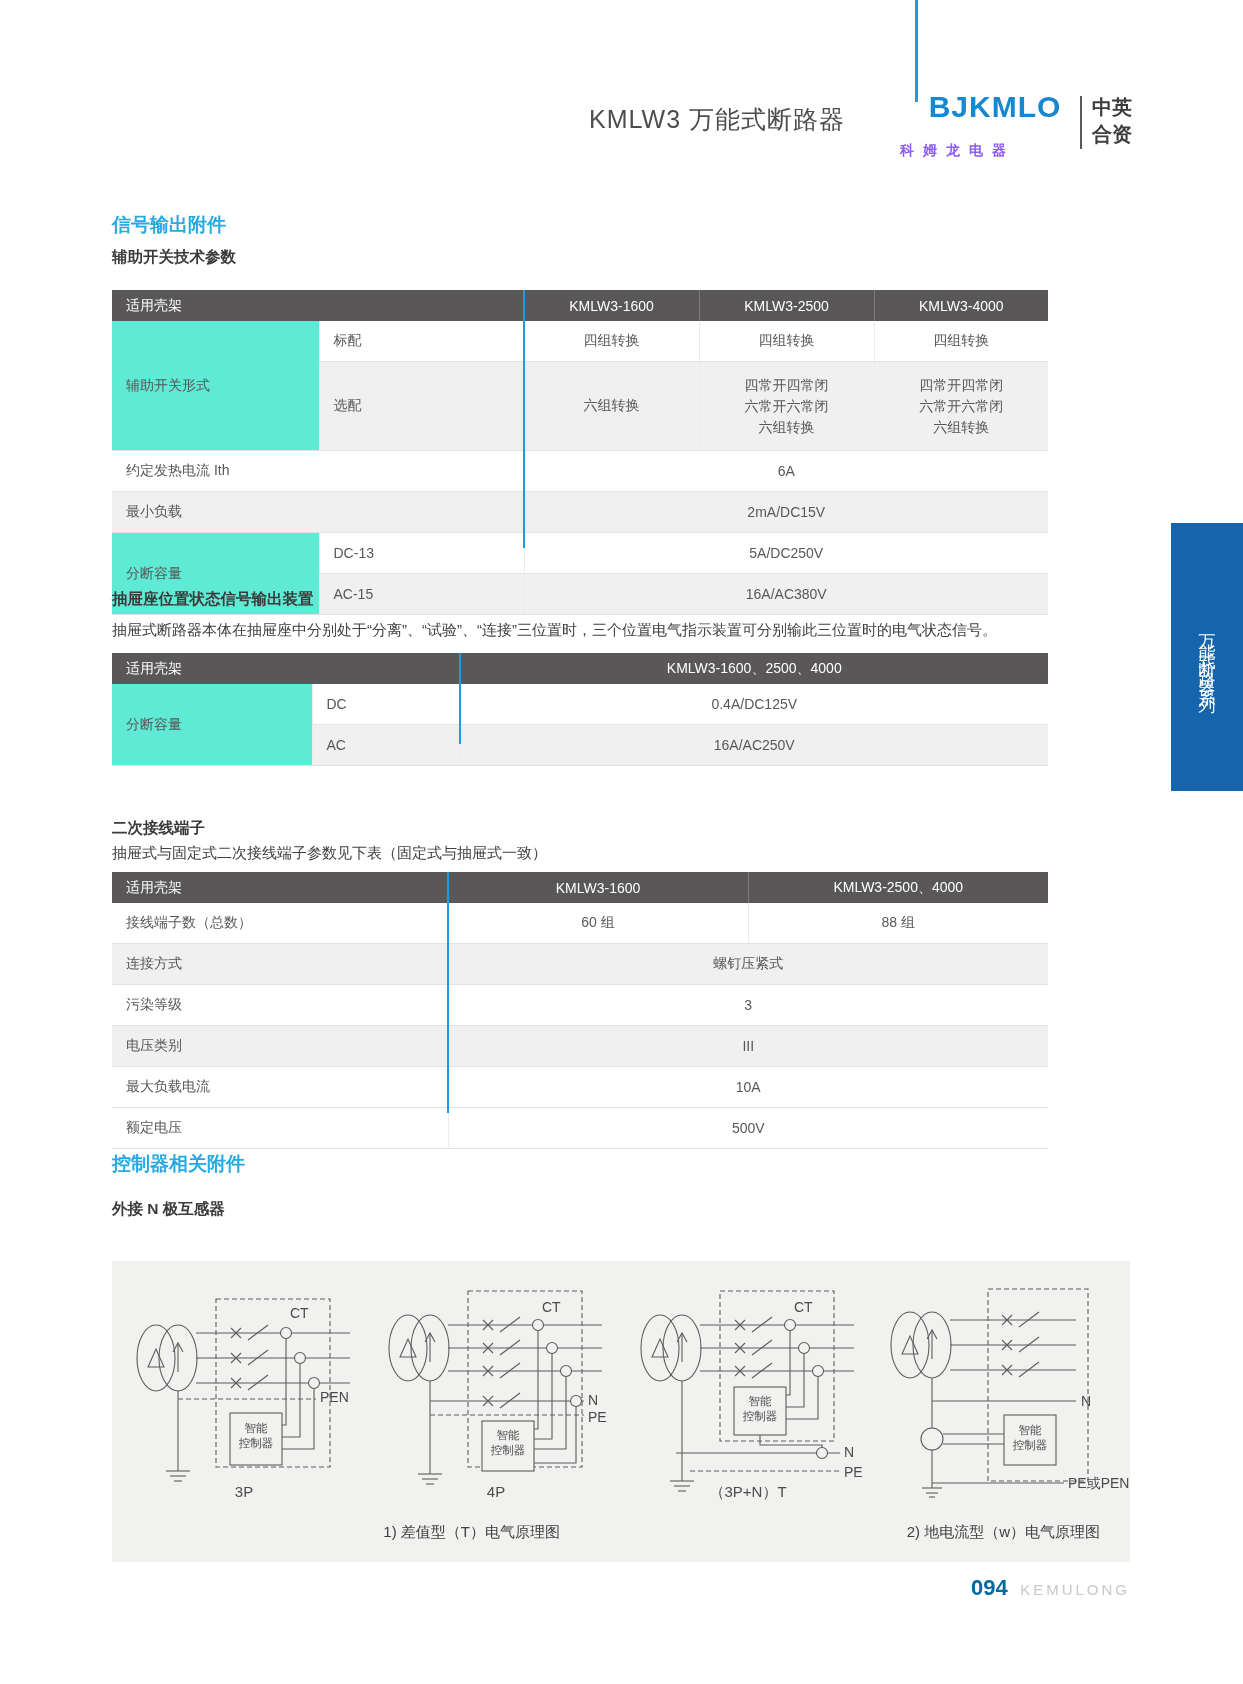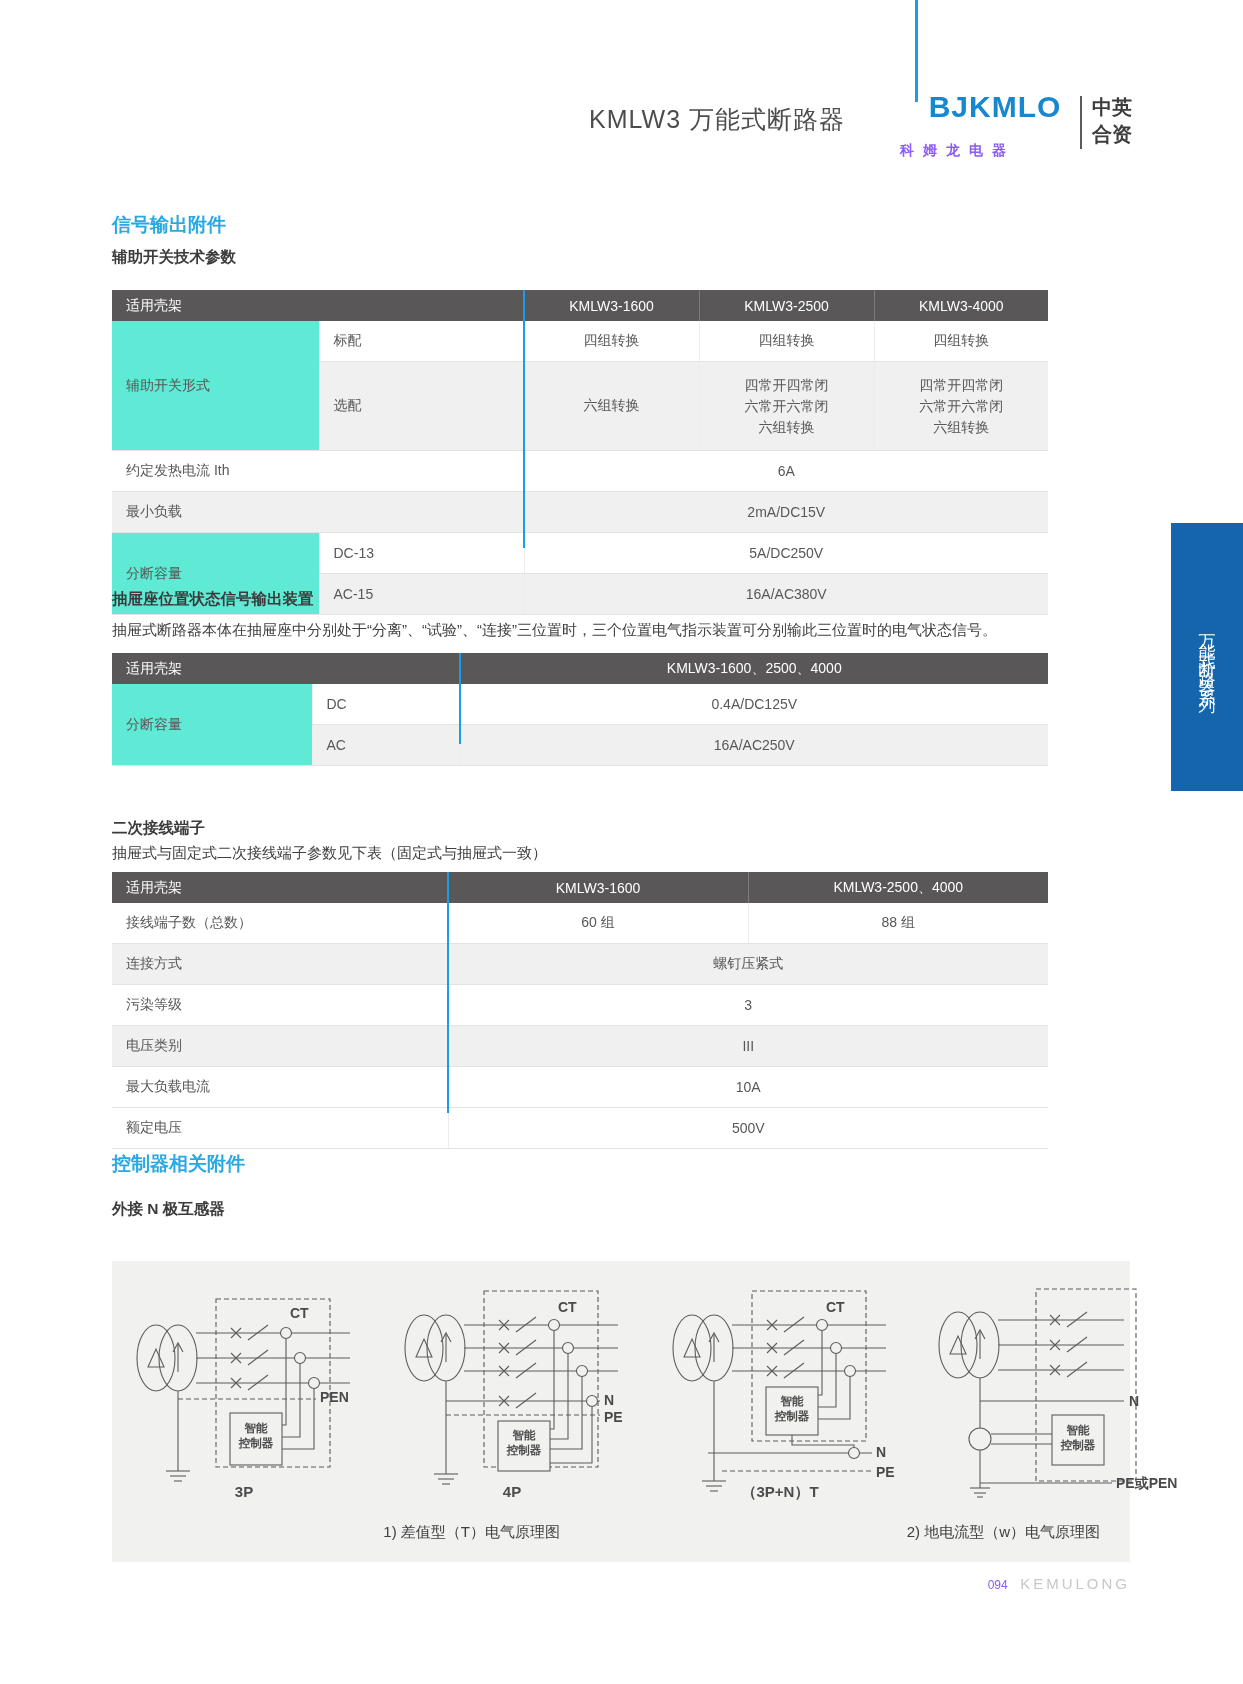--- a/index.html
+++ b/index.html
@@ -32,35 +32,35 @@
   table.spec td.first{border-left:none;}
   table.spec .lab{text-align:left;padding-left:14px;}
   table.spec .val{text-align:center;}
   table.spec tr.gray td{background:var(--row-alt);}
   table.spec td.keep-white{background:#5eead4;}
   table.spec tr.tall td{height:78px;}
   .mline div{line-height:21px;}
   .vline{position:absolute;width:2px;background:var(--line-blue);z-index:10;}
   
   .diagrams{position:absolute;left:112px;top:1261px;width:1018px;height:301px;background:#f1f1f0;}
-  .dpanels{position:absolute;left:8px;top:14px;display:flex;gap:20px;font-weight:bold;}
+  .dpanels{position:absolute;left:8px;top:14px;display:flex;gap:4px;}
   .dpanel{position:relative;width:248px;height:225px;}
   .dpanel svg{position:absolute;left:0;top:0;}
   .dlabel{position:absolute;font-size:14px;color:#4a4a4a;white-space:nowrap;}
   .ctrl-label{position:absolute;font-size:11.5px;line-height:15px;color:#4a4a4a;text-align:center;}
   .dcap{position:absolute;top:208px;left:0;width:100%;text-align:center;font-size:15px;color:#4c4c4c;}
   .figcap{position:absolute;top:262px;width:340px;text-align:right;font-size:15px;color:#404040;}
   .figcap.c1{left:108px;} .figcap.c2{left:648px;}
   
   .side-tab{position:absolute;left:1171px;top:523px;width:72px;height:268px;background:var(--sidebar-blue);
             display:flex;align-items:center;justify-content:center;}
   .side-tab span{writing-mode:vertical-rl;text-orientation:upright;color:#fff;font-size:17px;letter-spacing:9px;}
   
   .footer{position:absolute;top:1575px;left:112px;width:1018px;text-align:right;}
-  .page-num{font-size:12px;font-weight:normal;color:#8b5cf6;}
+  .page-num{font-size:22px;font-weight:bold;color:#0369a1;}
   .brand{font-size:15px;color:#c8c8c8;letter-spacing:3px;margin-left:8px;}
   svg .ln{stroke:#5e5c5c;stroke-width:1.1;fill:none;}
   svg .fillbg{fill:#f1f1f0;}
   svg .dash{stroke-dasharray:5 3;}
 </style>
 </head>
 <body>
 
 <div class="page">
 

